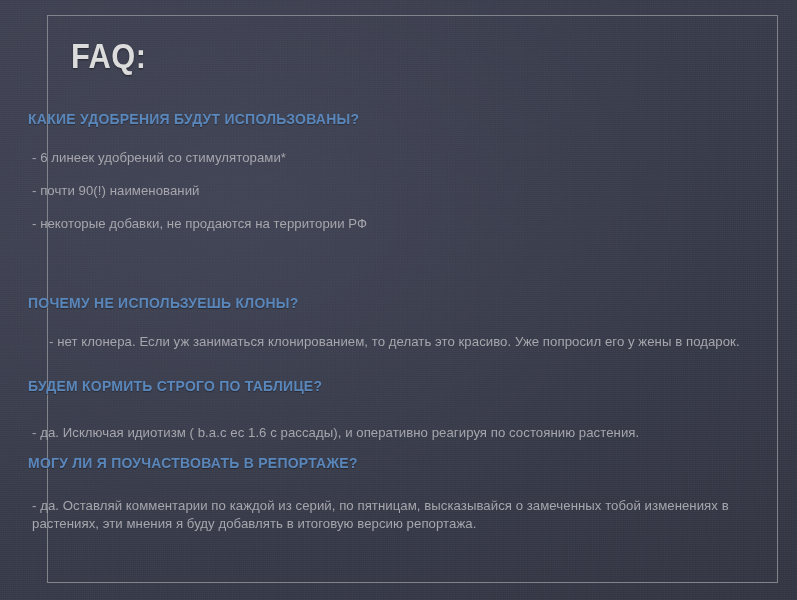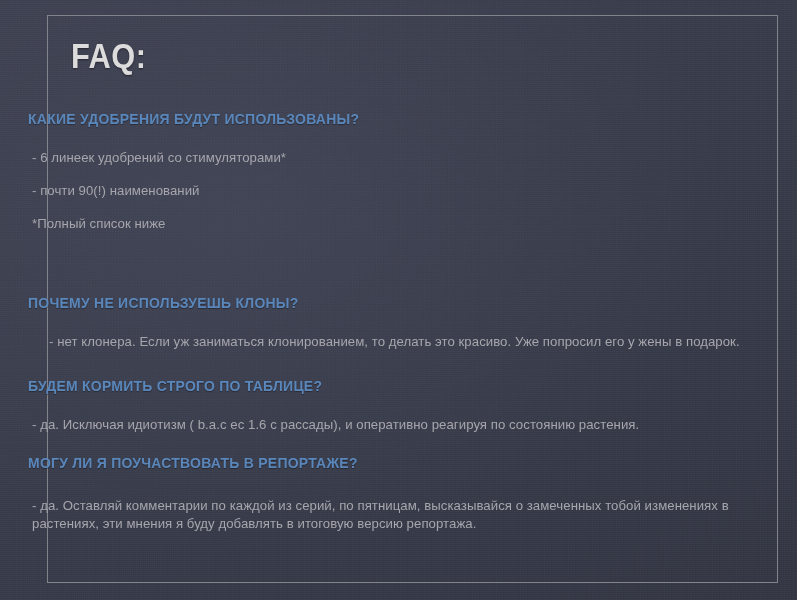--- a/index.html
+++ b/index.html
@@ -101,28 +101,28 @@
 
   <div id="content">
 
     <div class="faq-title">FAQ:</div>
 
     <div class="sections" id="sections" style="position: relative;">
         <div class="q" style="position: absolute; left: 0px; top: 0px;">КАКИЕ УДОБРЕНИЯ БУДУТ ИСПОЛЬЗОВАНЫ?</div>
         <div class="lines" style="position: absolute; left: 0px; top: 35px; width: 760px;">
           <div class="a">- 6 линеек удобрений со стимуляторами*</div>
           <div class="a" style="margin-top: 15px;">- почти 90(!) наименований</div>
-          <div class="a" style="margin-top: 15px;">*Полный список ниже</div>
+          <div class="a" style="margin-top: 15px;">- некоторые добавки, не продаются на территории РФ</div>
         </div>
         <div class="q" style="position: absolute; left: 0px; top: 184px;">ПОЧЕМУ НЕ ИСПОЛЬЗУЕШЬ КЛОНЫ?</div>
         <div class="lines" style="position: absolute; left: 17px; top: 219px; width: 760px;">
           <div class="a">- нет клонера. Если уж заниматься клонированием, то делать это красиво. Уже попросил его у жены в подарок.</div>
         </div>
         <div class="q" style="position: absolute; left: 0px; top: 267px;">БУДЕМ КОРМИТЬ СТРОГО ПО ТАБЛИЦЕ?</div>
-        <div class="lines" style="position: absolute; left: 0px; top: 302px; width: 760px;">
+        <div class="lines" style="position: absolute; left: 0px; top: 310px; width: 760px;">
           <div class="a">- да. Исключая идиотизм ( b.a.c ec 1.6 с рассады), и оперативно реагируя по состоянию растения.</div>
         </div>
         <div class="q" style="position: absolute; left: 0px; top: 344px;">МОГУ ЛИ Я ПОУЧАСТВОВАТЬ В РЕПОРТАЖЕ?</div>
         <div class="lines" style="position: absolute; left: 0px; top: 383px; width: 744px;">
           <div class="a">- да. Оставляй комментарии по каждой из серий, по пятницам, высказывайся о замеченных тобой изменениях в растениях, эти мнения я буду добавлять в итоговую версию репортажа.</div>
         </div>
       </div>
 
   </div>
 </div>

